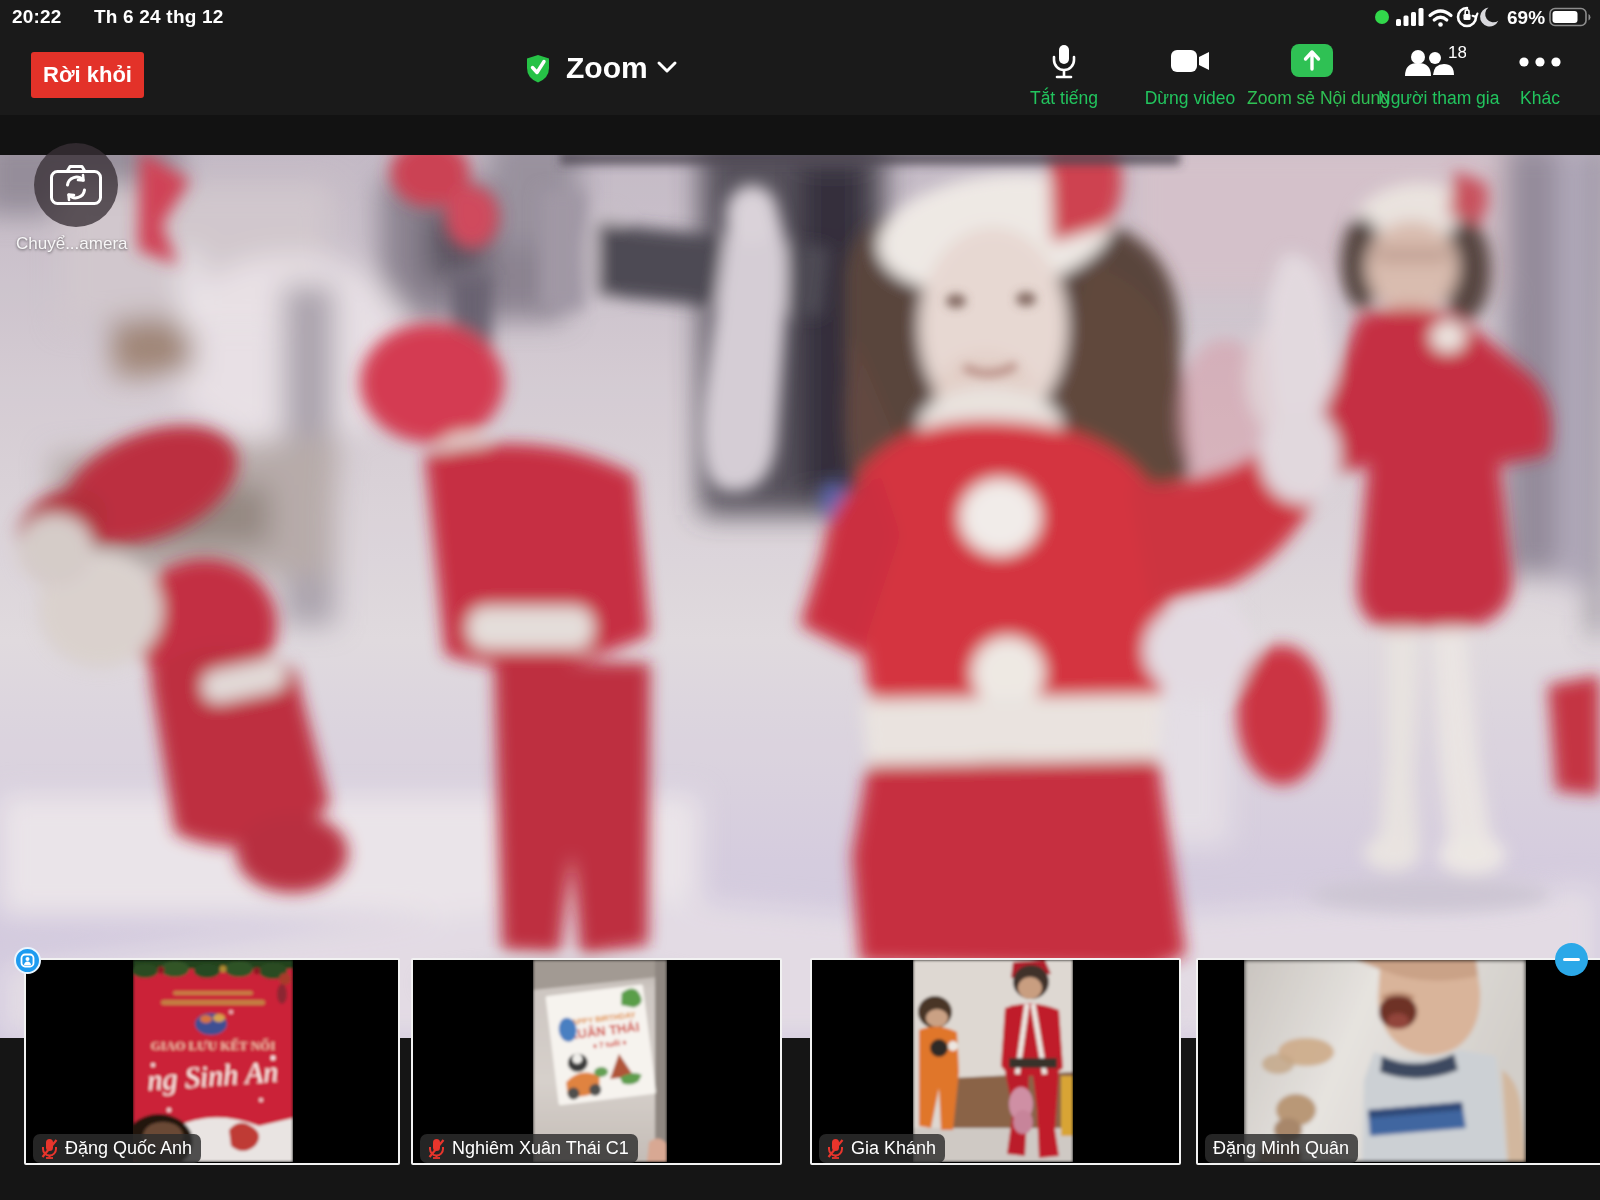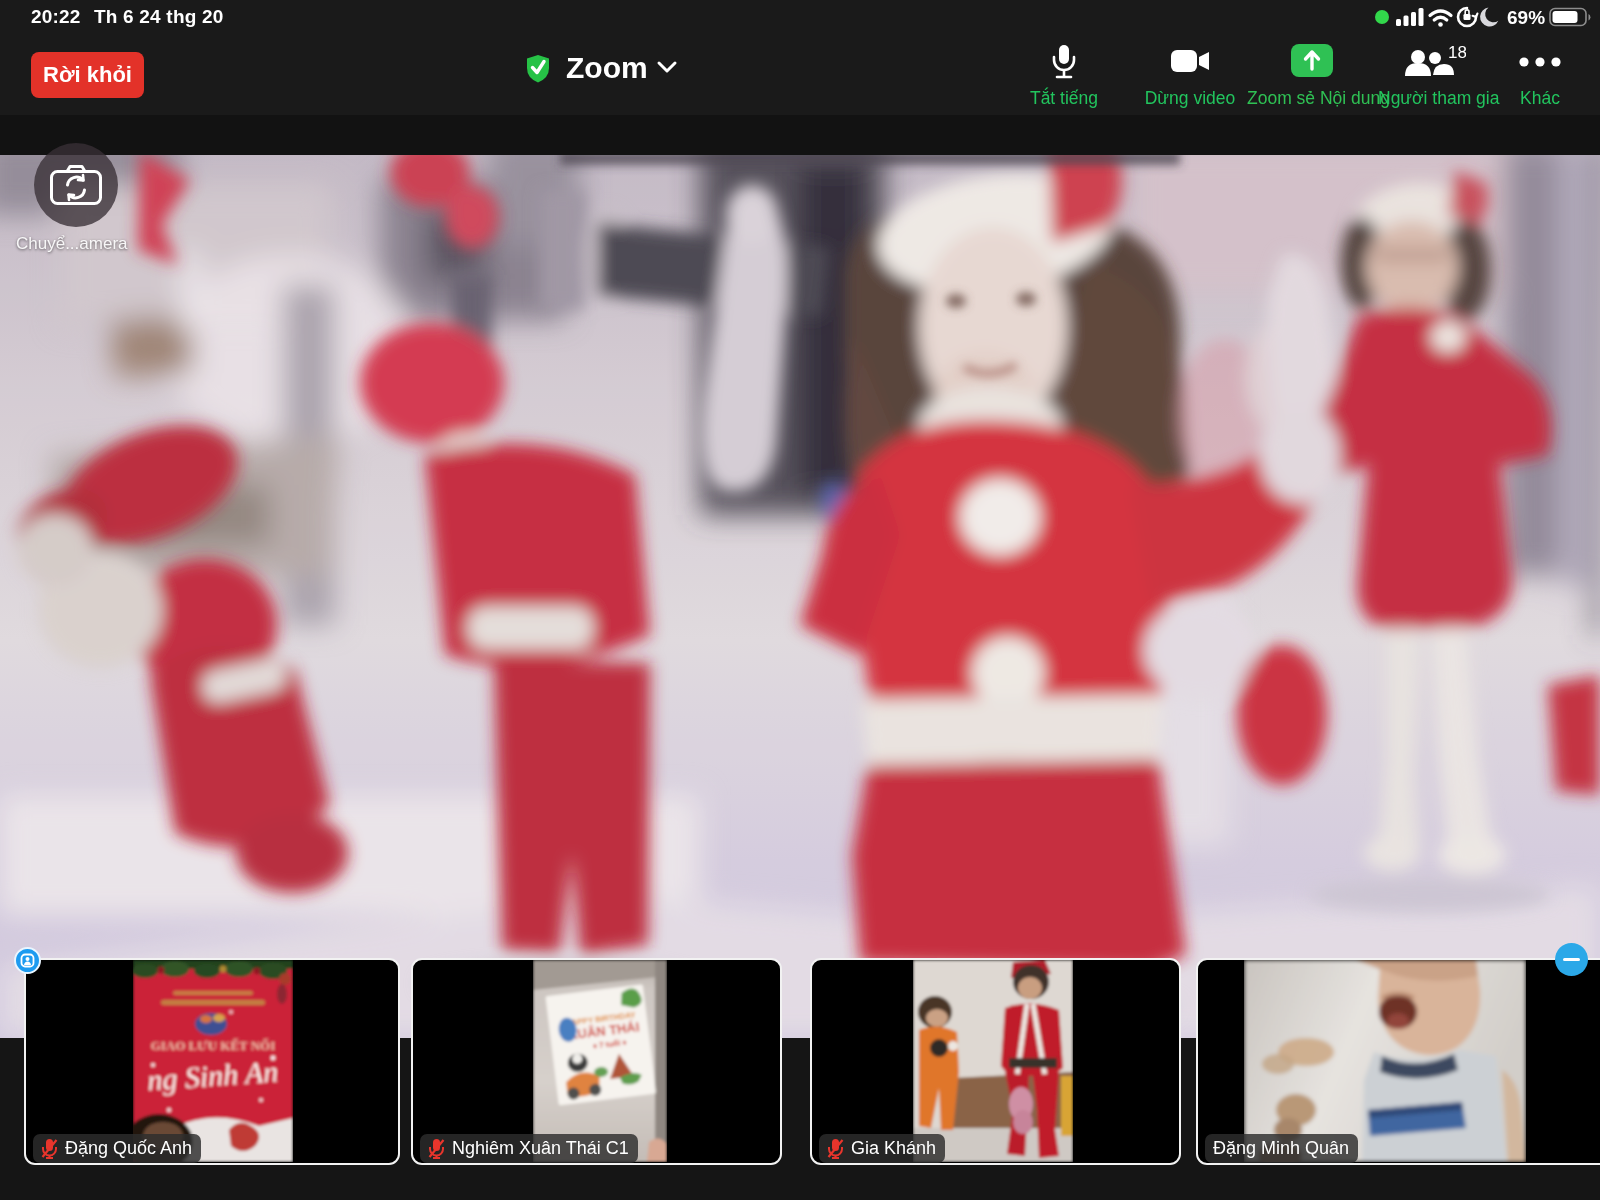--- a/index.html
+++ b/index.html
@@ -9,27 +9,27 @@
   #stage { position:relative; width:1600px; height:1200px; background:#000; }
   #topbars { position:absolute; left:0; top:0; width:1600px; height:115px; background:#1a1a1a; }
   #gapband { position:absolute; left:0; top:115px; width:1600px; height:40px; background:#121212; }
   #video { position:absolute; left:0; top:155px; width:1600px; height:883px; overflow:hidden; }
   #below { position:absolute; left:0; top:1038px; width:1600px; height:162px; background:#151515; }
 
   
   .sbtext { position:absolute; top:6px; color:#fff; font-size:19px; font-weight:700; letter-spacing:0.2px; }
   
   #leavebtn { position:absolute; left:31px; top:52px; width:113px; height:46px; background:#e33229;
-    border-radius:8px; color:#fff; font-size:22px; font-weight:700; text-align:center; line-height:45px; }
+    border-radius:3px; color:#fff; font-size:22px; font-weight:700; text-align:center; line-height:45px; }
   #zoomtitle { position:absolute; left:0; top:0; width:1600px; height:115px;padding-left:34px; }
   .ctl { position:absolute; text-align:center; color:#fff; }
   .ctl .lbl { font-size:17.5px; color:#22c55e; margin-top:4px; white-space:nowrap; }
   
   .tile { position:absolute; top:958px; height:207px; background:#000; border:2.5px solid #f2f2f2;
-    border-radius:11px; overflow:hidden; }
+    border-radius:2px; overflow:hidden; }
   .namelab { position:absolute; left:7px; bottom:0; height:29px; background:rgba(45,45,45,0.82);
     border-radius:7px; color:#fff; font-size:18px; display:flex; align-items:center;
     padding:0 9px 0 8px; white-space:nowrap; }
   .namelab svg { margin-right:7px; }
 </style>
 </head>
 <body>
 <div id="stage">
 
   <div id="video">
@@ -181,22 +181,22 @@
       <path d="M964,212 Q990,226 1016,210" stroke="#b98b80" stroke-width="8" fill="none"></path>
     </g>
     <rect x="0" y="0" width="1600" height="883" fill="#c6bac6" opacity="0.12"></rect>
   </svg>
   </div>
   <div id="below"></div>
 
   <div id="topbars"></div>
   <div id="gapband"></div>
 
-  <div class="sbtext" style="left:31px;">20:22</div>
-  <div class="sbtext" style="left:94px; font-weight:600;">Th 6 24 thg 20</div>
+  <div class="sbtext" style="left:12px;">20:22</div>
+  <div class="sbtext" style="left:94px; font-weight:600;">Th 6 24 thg 12</div>
   <div id="sbright">
     <svg class="abs" style="left:1370px; top:3px;" width="225" height="28" viewBox="0 0 225 28">
       <circle cx="12" cy="14" r="7" fill="#32d74b"></circle>
 
       <rect x="26" y="16" width="5" height="7" rx="1.5" fill="#fff"></rect>
       <rect x="33.5" y="12.5" width="5" height="10.5" rx="1.5" fill="#fff"></rect>
       <rect x="41" y="9" width="5" height="14" rx="1.5" fill="#fff"></rect>
       <rect x="48.5" y="5" width="5" height="18" rx="1.5" fill="#fff"></rect>
 
       <path d="M60,12.5 Q70.5,3.5 81,12.5" stroke="#fff" stroke-width="3.2" fill="none" stroke-linecap="round"></path>

